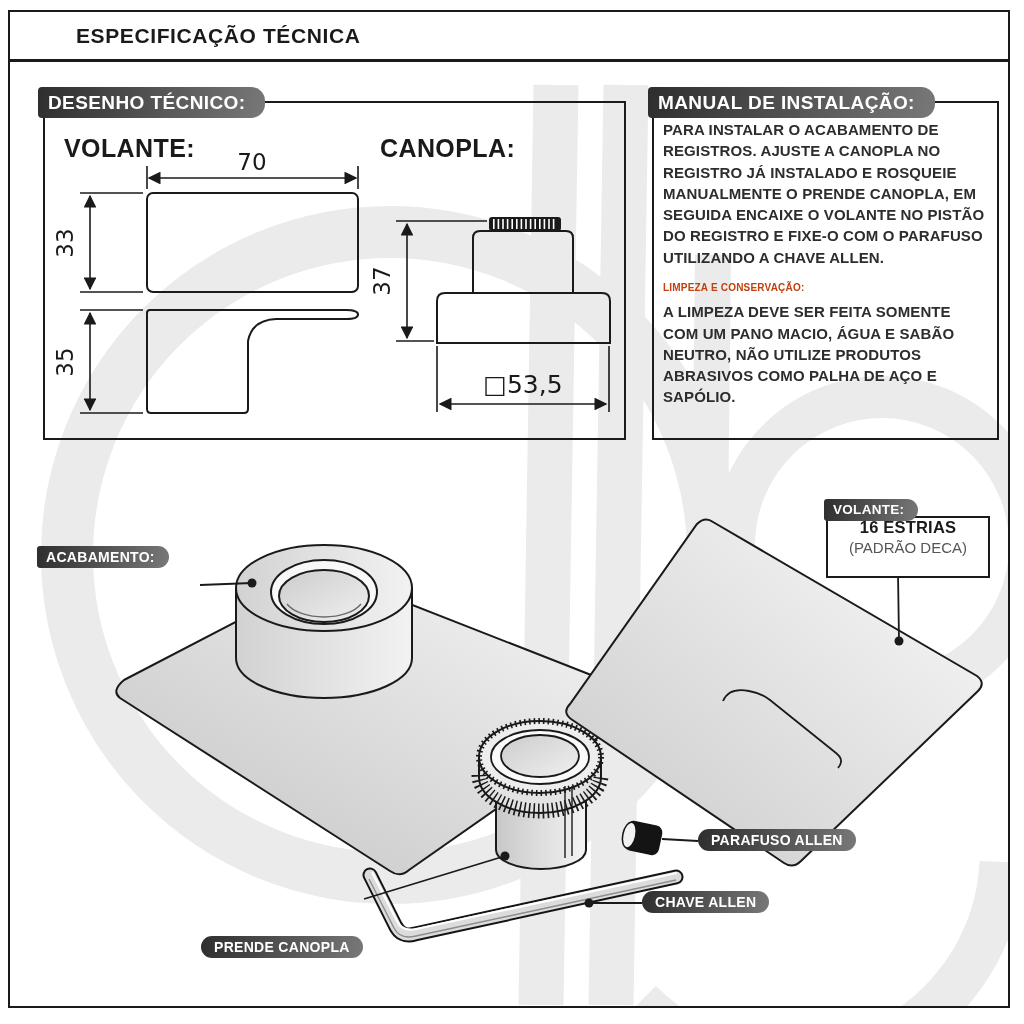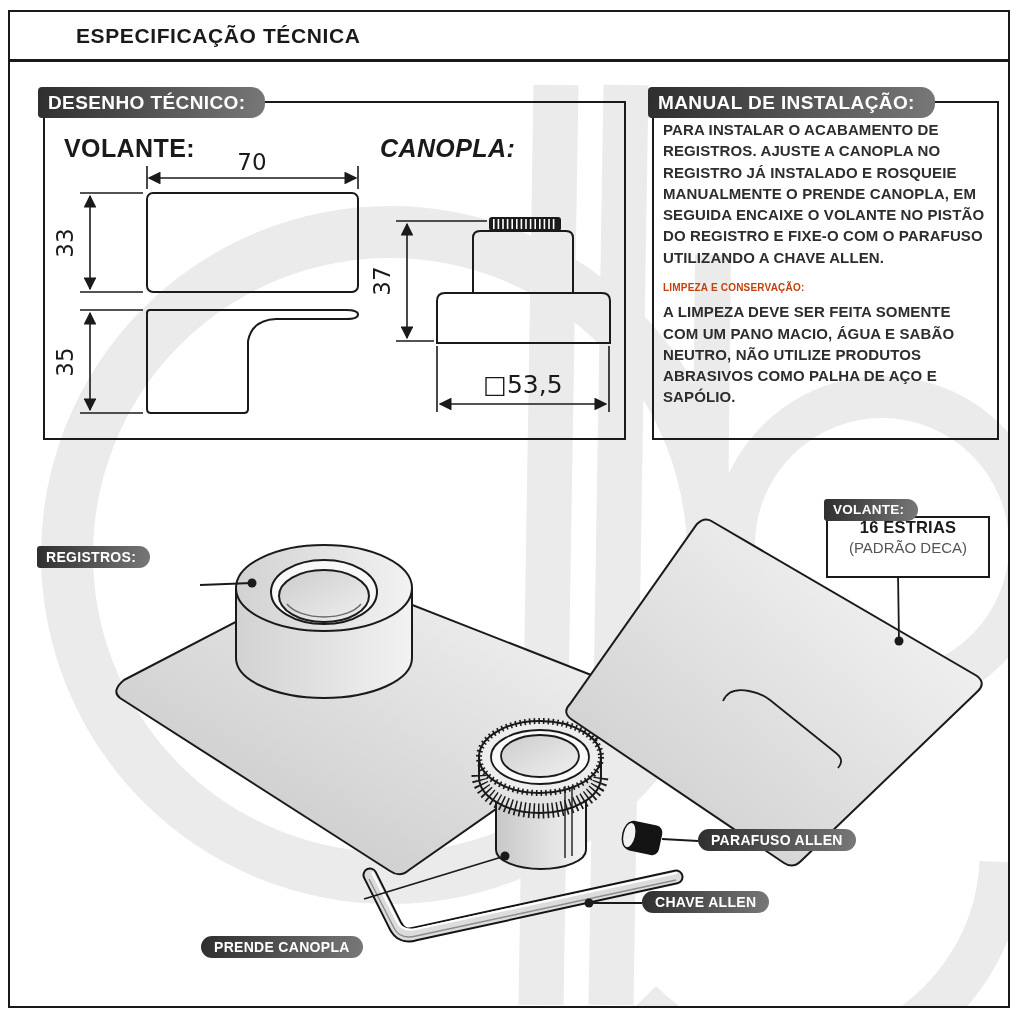--- a/index.html
+++ b/index.html
@@ -198,29 +198,29 @@
   <div class="abs title">ESPECIFICAÇÃO TÉCNICA</div>
   <div class="abs title-rule"></div>
 
   <div class="abs frame desenho"></div>
   <div class="abs frame manual"></div>
 
   <div class="pill big" style="left:38px;top:87px;">DESENHO TÉCNICO:</div>
   <div class="pill big" style="left:648px;top:87px;">MANUAL DE INSTALAÇÃO:</div>
 
   <div class="abs d-heading" style="left:64px;top:134px;">VOLANTE:</div>
-  <div class="abs d-heading" style="left:380px;top:134px;font-style:italic;">CANOPLA:</div>
+  <div class="abs d-heading" style="left:380px;top:134px;">CANOPLA:</div>
 
   <div class="abs manual-text">
     <p>PARA INSTALAR O ACABAMENTO DE REGISTROS. AJUSTE A CANOPLA NO REGISTRO JÁ INSTALADO E ROSQUEIE MANUALMENTE O PRENDE CANOPLA, EM SEGUIDA ENCAIXE O VOLANTE NO PISTÃO DO REGISTRO E FIXE-O COM O PARAFUSO UTILIZANDO A CHAVE ALLEN.</p>
     <h3>LIMPEZA E CONSERVAÇÃO:</h3>
     <p>A LIMPEZA DEVE SER FEITA SOMENTE COM UM PANO MACIO, ÁGUA E SABÃO NEUTRO, NÃO UTILIZE PRODUTOS ABRASIVOS COMO PALHA DE AÇO E SAPÓLIO.</p>
   </div>
 
-  <div class="pill small tag-acab">REGISTROS:</div>
+  <div class="pill small tag-acab">ACABAMENTO:</div>
 
   <div class="abs callout-box vol-box">
     <div class="l1">16 ESTRIAS</div>
     <div class="l2" style="color:#555;">(PADRÃO DECA)</div>
   </div>
   <div class="pill small tag-vol" style="font-size:13.5px;">VOLANTE:</div>
 
   <div class="pill small caps tag-parafuso">PARAFUSO ALLEN</div>
   <div class="pill small caps tag-prende">PRENDE CANOPLA</div>
   <div class="pill small caps tag-chave">CHAVE ALLEN</div>

